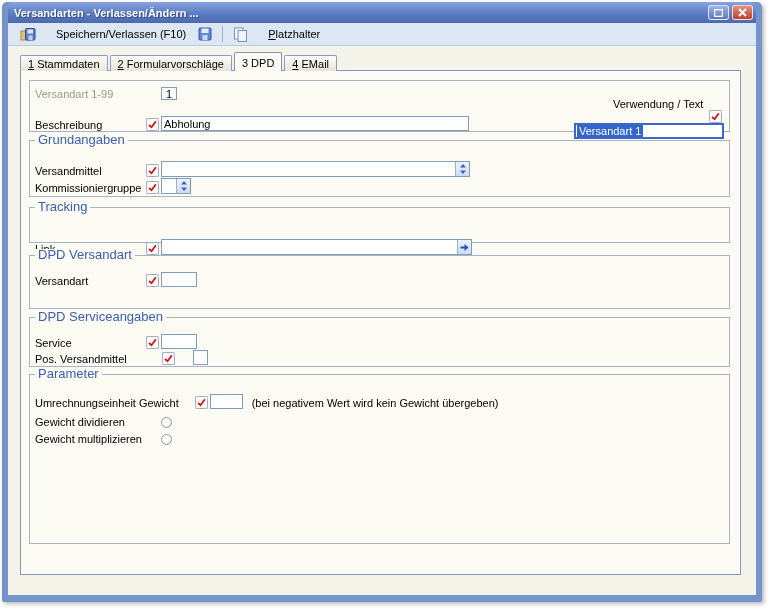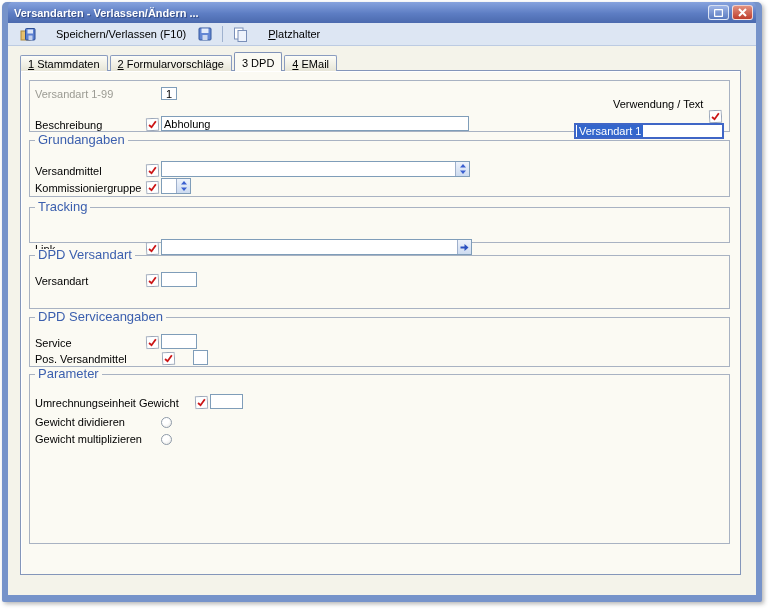--- a/index.html
+++ b/index.html
@@ -227,20 +227,21 @@
       </div>
 
       <div class="group g6">
         <span class="gtitle">Parameter</span>
         <div class="row" style="top:18px;">
           <span class="lbl auto">Umrechnungseinheit Gewicht</span>
           <span class="chk"><svg width="13" height="13">
                 <use href="#ico-check"></use>
               </svg></span>
           <input class="tin" style="width: 33px;" value="">
+          <span class="hint">(bei negativem Wert wird kein Gewicht übergeben)</span>
         </div>
         <div class="row" style="top:37px;">
           <span class="lbl">Gewicht dividieren</span>
           <span class="spacer"></span>
           <span class="radio"></span>
         </div>
         <div class="row" style="top:54px;">
           <span class="lbl">Gewicht multiplizieren</span>
           <span class="spacer"></span>
           <span class="radio"></span>

